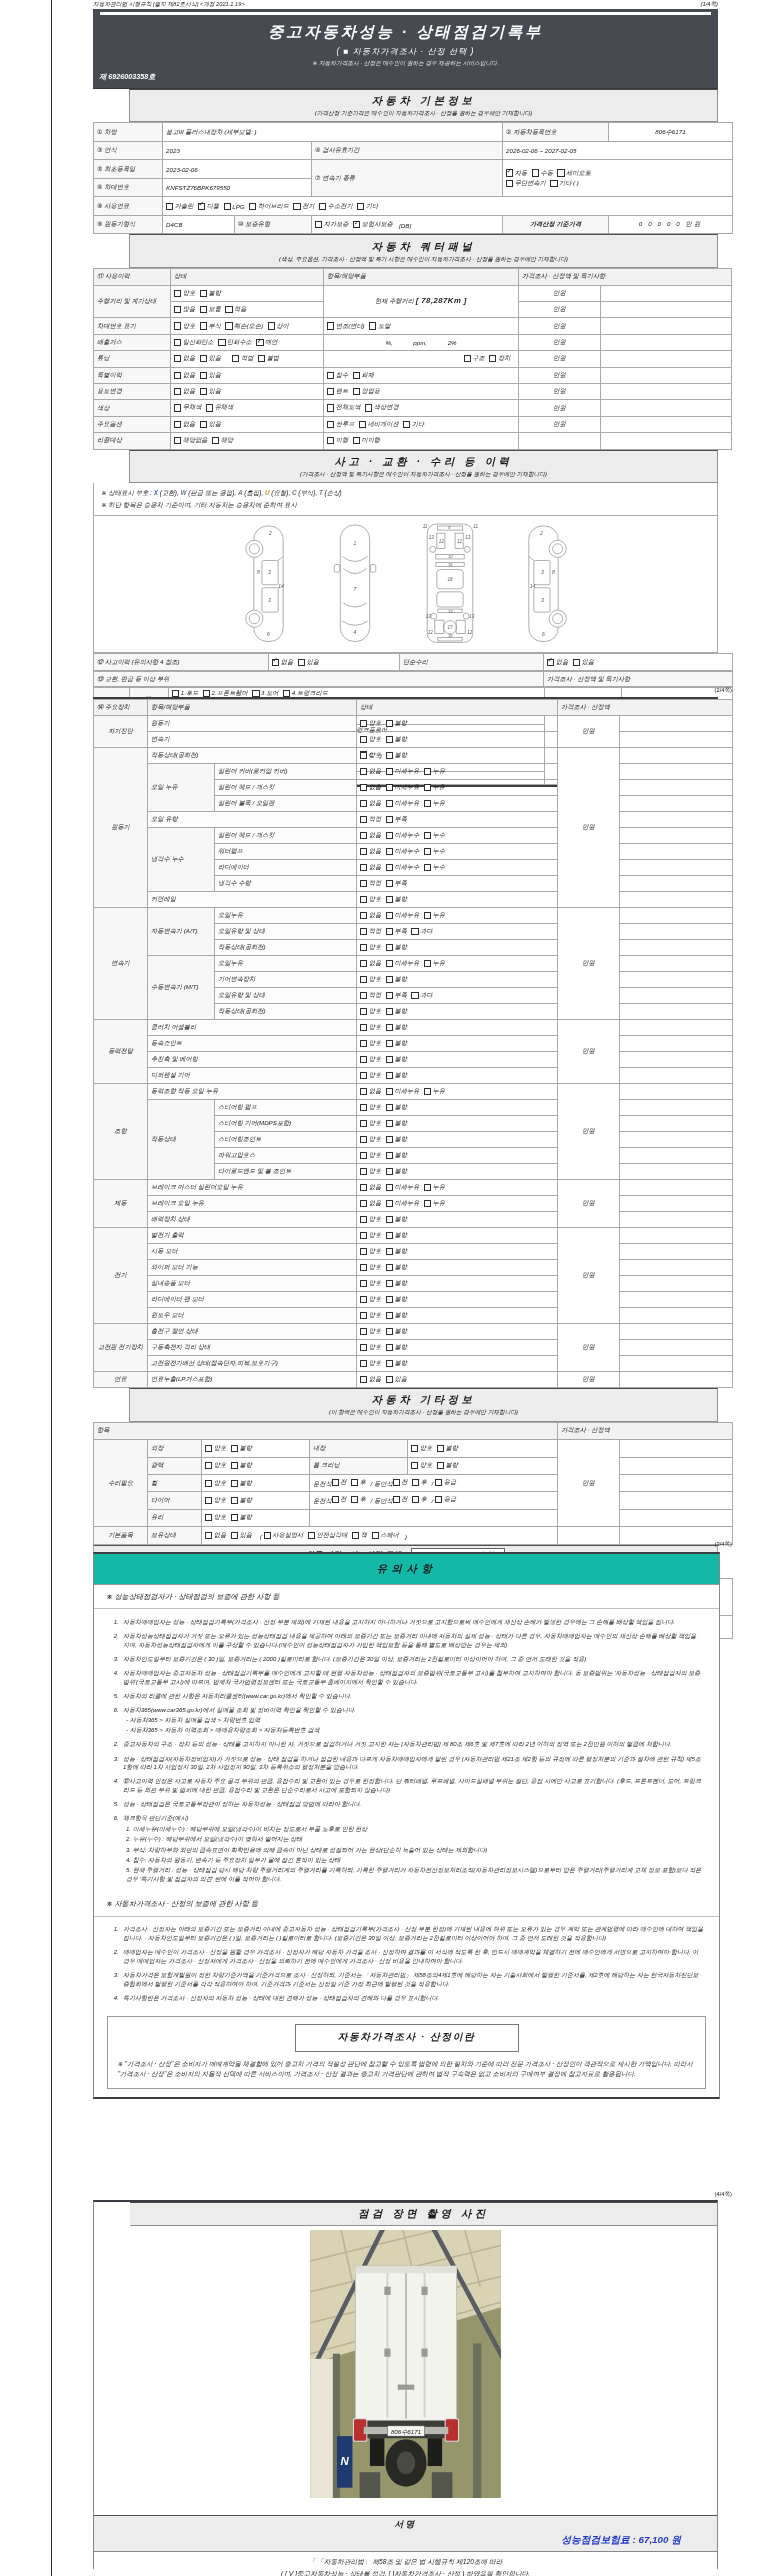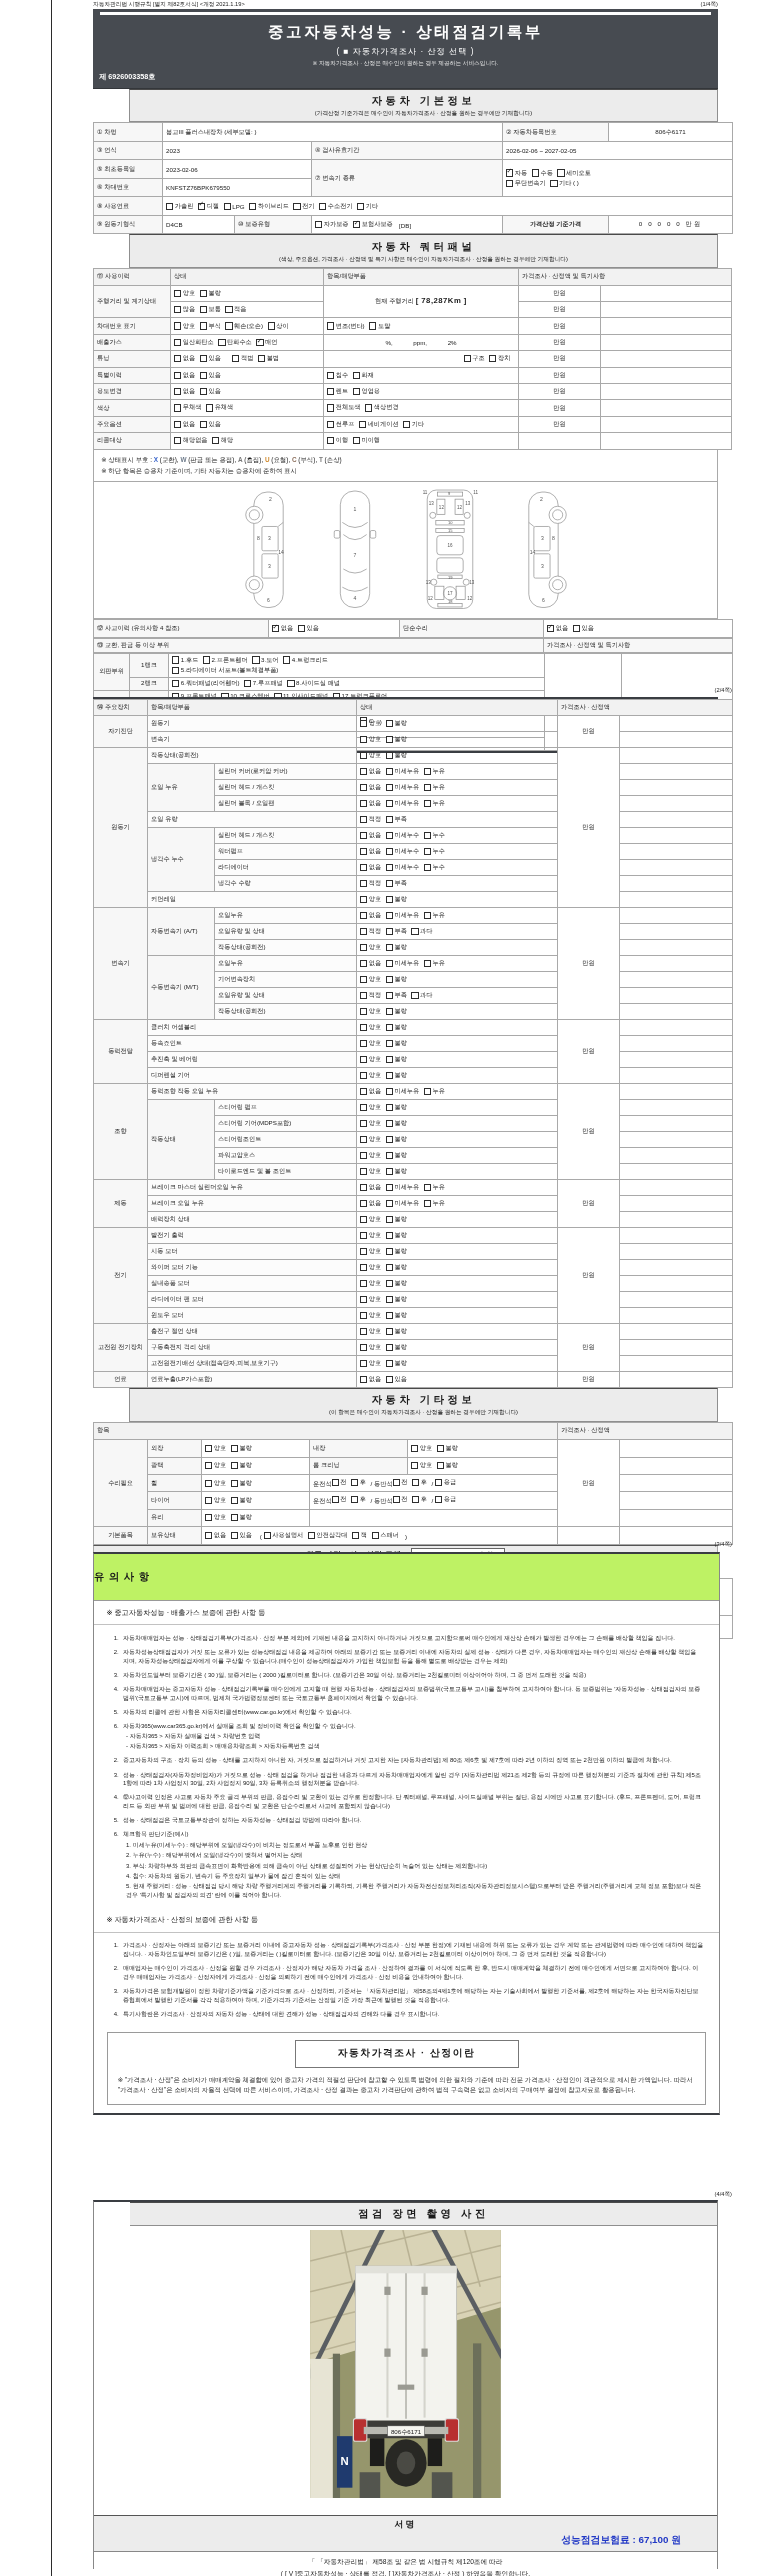--- a/index.html
+++ b/index.html
@@ -1,19 +1,19 @@
 <!DOCTYPE html>
 <html lang="ko" style="font-size:8.2px"><head>
 <meta charset="utf-8">
 <style>
   html,body{margin:0;padding:0;background:#fff;}
   .canvas{position:relative;width:773px;height:2576px;background:#ffffff;overflow:hidden;
           font-family:"Liberation Sans","DejaVu Sans",sans-serif;color:#1a1a1a;}
   .edge-line{position:absolute;left:51px;top:0;width:1px;height:2576px;background:#2b2b2b;}
-  .blk{position:absolute;left:93px;width:625px;}
+  .blk{position:absolute;left:93px;width:625px;font-style:italic;}
   .meta{top:1px;display:flex;justify-content:space-between;font-size:5.7px;color:#222;}
   .pgmark{position:absolute;right:41px;font-size:5.7px;color:#222;}
 
   
   .dark{background:#474b51;color:#fff;padding:2.1px 6.2px 5.2px;border-bottom:1.5px solid #33363a;}
   .stripe{height:3.1px;background:#fff;margin:1px 1px 6.2px;}
   .dtitle{text-align:center;font-size:15.5px;font-weight:bold;letter-spacing:2.6px;}
   .dsub{text-align:center;font-size:8.2px;margin-top:3.6px;letter-spacing:1px;}
   .dnote{text-align:center;font-size:5.7px;margin-top:2.6px;color:#eaeaea;}
   .docno{font-size:7.2px;font-weight:bold;margin-top:4.6px;}
@@ -50,21 +50,21 @@
   svg text{font-family:"Liberation Sans","DejaVu Sans",sans-serif;}
 
   .finalrow{border:0.5px solid #a9a9a9;border-top:1px solid #555;padding:2.6px 4.1px 2.1px;text-align:center;background:#ececec;}
   .flabel{font-size:7.7px;font-weight:bold;margin-right:7.2px;letter-spacing:0.5px;}
   .famount{display:inline-block;border:0.5px solid #666;background:#fff;padding:1px 8.2px;font-size:7.2px;letter-spacing:2.6px;}
   .fnote{font-size:5.7px;margin-top:2.1px;}
   .fnote .clbl,.fnote .tseg{font-size:5.7px;}
 
   
   .noticeblk{border-top:2.1px solid #3a3d42;border-bottom:2.1px solid #3a3d42;background:#fff;border-left:0.5px solid #888;border-right:0.5px solid #888;}
-  .ntitle{background:#bef264;border-bottom:0.5px solid #999;text-align:left;font-size:10.3px;font-weight:bold;letter-spacing:4.6px;padding:16px 0;}
+  .ntitle{background:#14b8a6;border-bottom:0.5px solid #999;text-align:center;font-size:10.3px;font-weight:bold;letter-spacing:4.6px;padding:8px 0;}
   .nheadwrap{border-bottom:0.5px solid #c2c2c2;padding:6.7px 12.4px;font-size:7.2px;}
   .nbody{padding:8.2px 15.5px 3.1px;}
   .nitem{display:flex;gap:4.1px;margin-bottom:5.2px;font-size:6px;line-height:1.48;}
   .nnum{width:9.3px;flex:none;text-align:right;}
   .ntext{flex:1;}
   .nsub{margin:1.5px 0 0 3.1px;font-size:6px;line-height:1.48;}
   .apprbox{margin:5.2px 13.4px 8.2px;border:0.5px solid #9a9a9a;padding:7.2px 9.3px 8.2px;}
   .apprtitle{width:222px;margin:0 auto;border:0.5px solid #777;text-align:center;font-size:9.8px;font-weight:bold;letter-spacing:1.5px;padding:6.2px 0;}
   .apprbody{font-size:6.4px;line-height:1.65;margin-top:7.2px;}
 
@@ -406,20 +406,24 @@
               </span><span class="cseg">
                 <span class="cb"></span>
                 <span class="clbl">미이행</span>
               </span></td>
         <td class="blank"></td>
         <td class="blank"></td>
       </tr>
     </tbody>
       </table>
 
+    <div class="shead">
+      <div class="stitle">사고 · 교환 · 수리 등 이력</div>
+      <div class="ssub">(가격조사 · 산정액 및 특기사항은 매수인이 자동차가격조사 · 산정을 원하는 경우에만 기재합니다)</div>
+    </div>
     <div class="legendbox">
       <div id="legend-line"><span>※ 상태표시 부호 : </span><b style="color: rgb(58, 102, 204);">X</b><span> (교환),  </span><b style="color: rgb(109, 122, 138);">W</b><span> (판금 또는 용접),  </span><b style="color: rgb(119, 119, 119);">A</b><span> (흠집),  </span><b style="color: rgb(208, 138, 46);">U</b><span> (요철),  </span><b style="color: rgb(138, 109, 90);">C</b><span> (부식),  </span><b style="color: rgb(119, 119, 119);">T</b><span> (손상)</span></div>
       <div>※ 하단 항목은 승용차 기준이며, 기타 자동차는 승용차에 준하여 표시</div>
     </div>
 
     <div class="diagwrap">
 
       <svg width="58" height="124" viewBox="0 0 112 245">
         <g fill="none" stroke="#8f8f8f" stroke-width="1.4">
           <rect x="30" y="10" width="58" height="228" rx="26"></rect>
@@ -1410,21 +1414,21 @@
       </tr>
     </tbody>
       </table>
   </div>
 
   <div class="pgmark" style="top:1541px;">(3/4쪽)</div>
 
   <div class="blk noticeblk" id="block3" style="top:1552px;">
     <div class="ntitle">유의사항</div>
     <div id="notice-content">
-        <div class="nheadwrap">※ 중고자동차성능 · 배출가스 보증에 관한 사항 등</div>
+        <div class="nheadwrap">※ 성능상태점검자가 · 상태점검의 보증에 관한 사항 등</div>
         <div class="nbody">
           <div class="nitem">
             <span class="nnum">1.</span>
             <span class="ntext">자동차매매업자는 성능 · 상태점검기록부(가격조사 · 산정 부분 제외)에 기재된 내용을 고지하지 아니하거나 거짓으로 고지함으로써 매수인에게 재산상 손해가 발생한 경우에는 그 손해를 배상할 책임을 집니다.</span>
           </div>
           <div class="nitem">
             <span class="nnum">2.</span>
             <span class="ntext">자동차성능상태점검자가 거짓 또는 오류가 있는 성능상태점검 내용을 제공하여 아래의 보증기간 또는 보증거리 이내에 자동차의 실제 성능 · 상태가 다른 경우, 자동차매매업자는 매수인의 재산상 손해를 배상할 책임을 지며, 자동차성능상태점검자에게 이를 구상할 수 있습니다.(매수인이 성능상태점검자가 가입한 책임보험 등을 통해 별도로 배상받는 경우는 제외)</span>
           </div>
           <div class="nitem">

